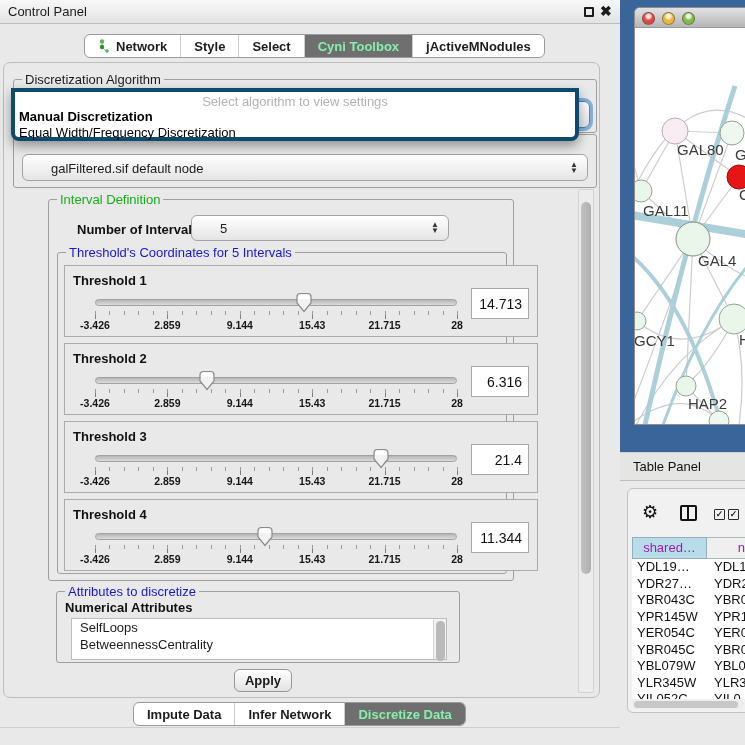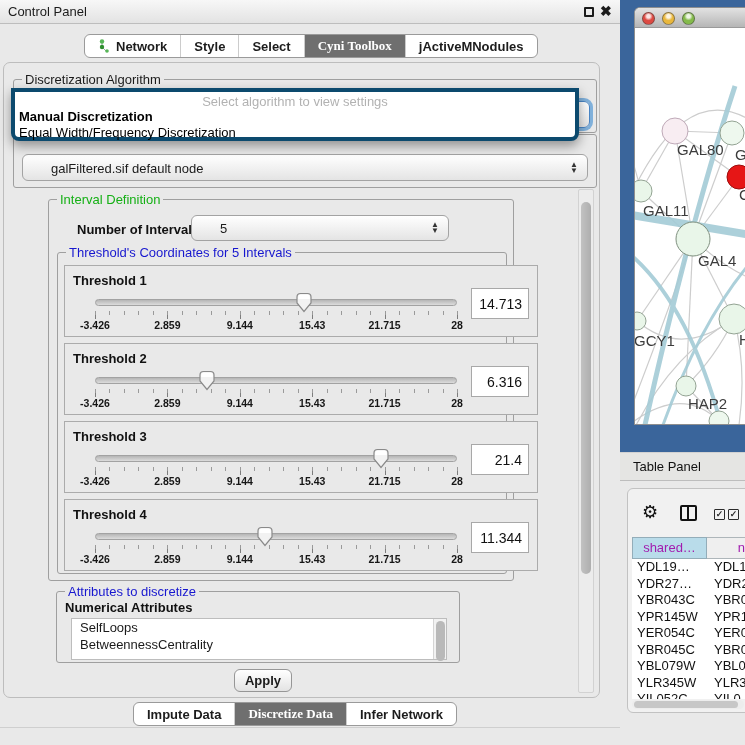--- a/index.html
+++ b/index.html
@@ -12,21 +12,21 @@
   .titlebar .title { position:absolute; left:8px; top:4px; font-size:13px; color:#1b1b1b; }
   .win-min { position:absolute; left:584px; top:7px; width:10px; height:10px; border:2px solid #1b1b1b; border-radius:1px; }
   .win-close { position:absolute; left:600px; top:3px; font-size:14px; font-weight:bold; color:#1b1b1b; }
 
   
   .seg { position:absolute; display:flex; background:#fff; border:1px solid #9a9a9a;
     border-radius:6px; overflow:hidden; height:24px; }
   .seg .cell { display:flex; align-items:center; gap:5px; padding:0 13px; font-size:13px;
     font-weight:600; color:#1c1c1c; border-right:1px solid #cccccc; white-space:nowrap; }
   .seg .cell:last-child { border-right:none; }
-  .seg .cell.sel { background:#6f6f6f; color:#ffffff;font-family:Liberation Serif, serif; }
+  .seg .cell.sel { background:#6f6f6f; color:#86efac; }
   .seg-top { left:84px; top:34px; }
   .seg-bottom { left:133px; top:702px; }
 
   
   .outer { position:absolute; left:3px; top:62px; width:597px; height:636px;
     background:#e9e9e9; border:1px solid #bdbdbd; border-radius:7px; }
 
   .groupbox { position:absolute; border:1px solid #9f9f9f; border-radius:3px; }
   .groupbox > .glabel { position:absolute; top:-8px; left:8px; background:#e9e9e9;
     padding:0 3px; font-size:13px; color:#1b1b1b; }
@@ -306,25 +306,25 @@
 
     <div class="vscroll">
       <span class="thumb"></span>
     </div>
   </div>
 
   <div class="seg seg-bottom">
     <span class="cell">
         <span>Impute Data</span>
       </span>
+    <span class="cell">
+        <span>Infer Network</span>
+      </span>
     <span class="cell sel">
         <span>Discretize Data</span>
-      </span>
-    <span class="cell">
-        <span>Infer Network</span>
       </span>
   </div>
   <div style="position:absolute; left:0; top:727px; width:620px; height:1px; background:#cfcfcf;"></div>
 
   <div class="desktop"></div>
 
   <div class="netwin">
     <div class="mactitle">
       <span class="light" style="left:7px;  background-color:#dd4a42;"></span>
       <span class="light" style="left:27px; background-color:#e9b73c;"></span>

